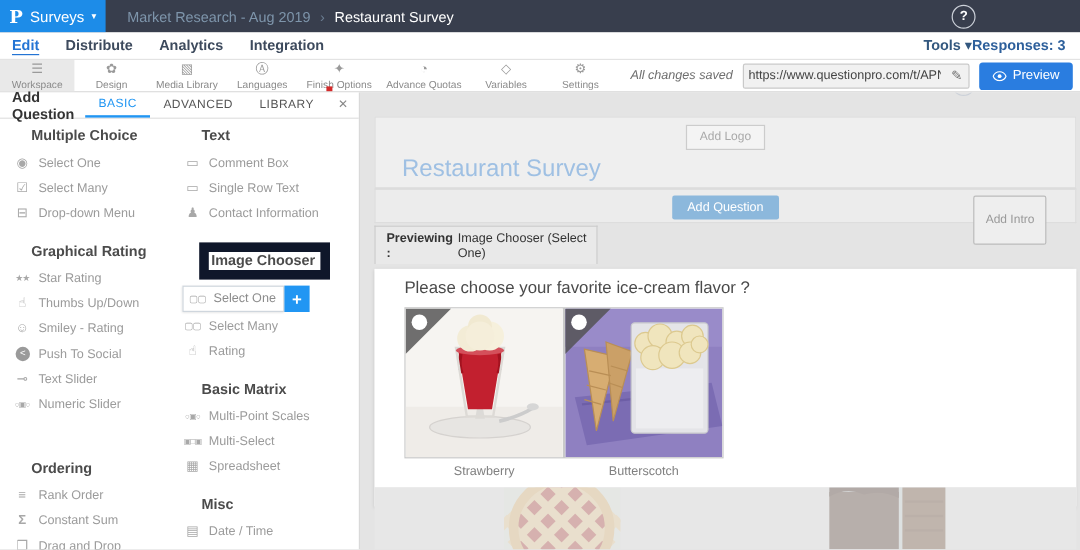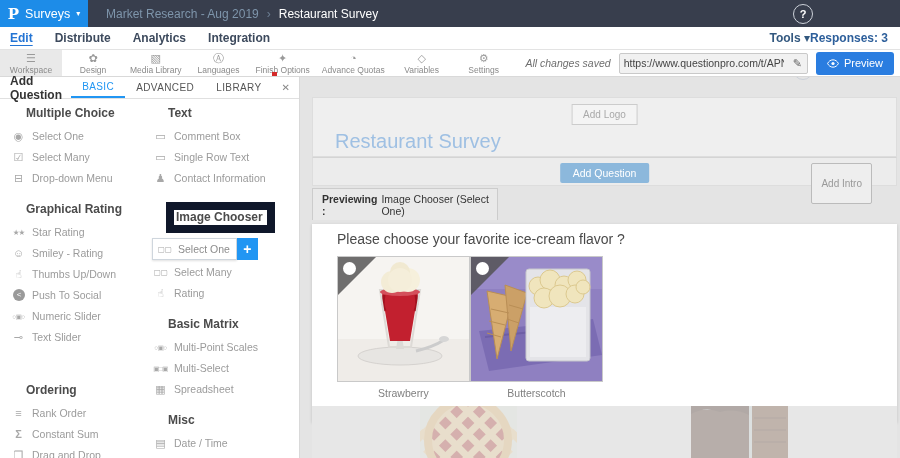--- a/index.html
+++ b/index.html
@@ -220,38 +220,38 @@
         <span>Drop-down Menu</span>
       </div>
     </div>
     <div class="qsec">
       <h3>Graphical Rating</h3>
       <div class="qrow">
         <span class="qi qi-star"></span>
         <span>Star Rating</span>
       </div>
       <div class="qrow">
+        <span class="qi qi-thumb"></span>
+        <span>Thumbs Up/Down</span>
+      </div>
+      <div class="qrow">
         <span class="qi qi-smiley"></span>
         <span>Smiley - Rating</span>
       </div>
       <div class="qrow">
-        <span class="qi qi-thumb"></span>
-        <span>Thumbs Up/Down</span>
-      </div>
-      <div class="qrow">
         <span class="qi-share">&lt;</span>
         <span>Push To Social</span>
       </div>
       <div class="qrow">
+        <span class="qi qi-slider"></span>
+        <span>Text Slider</span>
+      </div>
+      <div class="qrow">
         <span class="qi qi-numslider"></span>
         <span>Numeric Slider</span>
-      </div>
-      <div class="qrow">
-        <span class="qi qi-slider"></span>
-        <span>Text Slider</span>
       </div>
     </div>
     <div class="qsec gap">
       <h3>Ordering</h3>
       <div class="qrow">
         <span class="qi qi-rank"></span>
         <span>Rank Order</span>
       </div>
       <div class="qrow">
         <span class="qi qi-sigma"></span>

